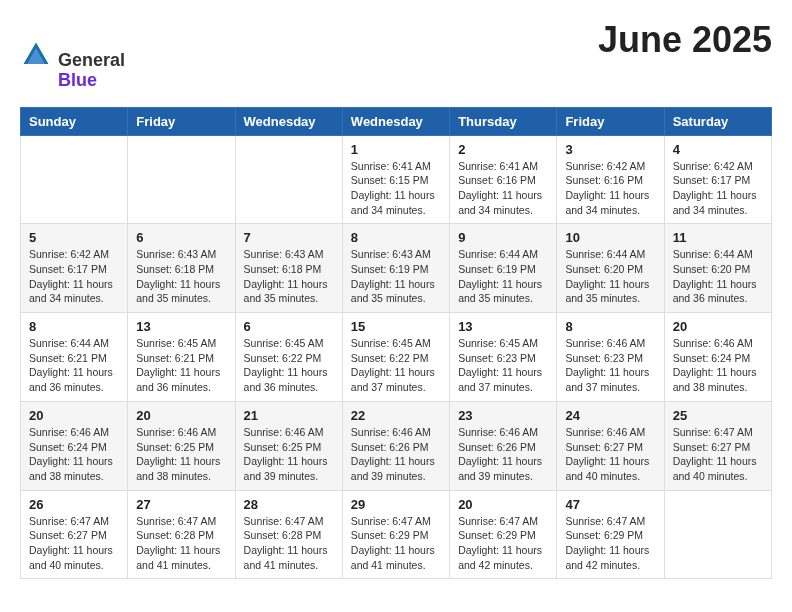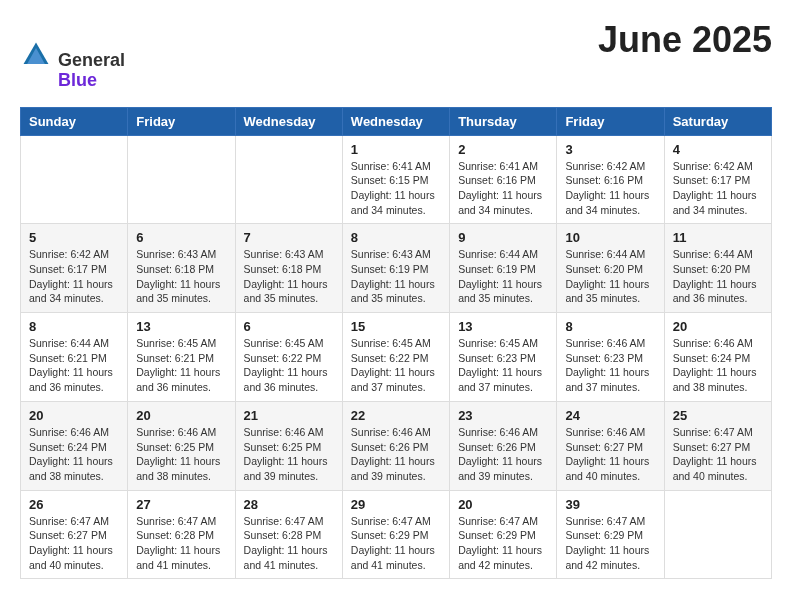--- a/index.html
+++ b/index.html
@@ -308,21 +308,21 @@
 Sunset: 6:29 PM
 Daylight: 11 hours and 41 minutes.</div>
         </td>
         <td>
           <span class="day-number">20</span>
           <div class="day-info" style="white-space: pre-line;">Sunrise: 6:47 AM
 Sunset: 6:29 PM
 Daylight: 11 hours and 42 minutes.</div>
         </td>
         <td>
-          <span class="day-number">39</span>
+          <span class="day-number">47</span>
           <div class="day-info" style="white-space: pre-line;">Sunrise: 6:47 AM
 Sunset: 6:29 PM
 Daylight: 11 hours and 42 minutes.</div>
         </td>
         <td class="empty-cell"></td>
       </tr>
     </tbody>
 </table>
 
 </body></html>

